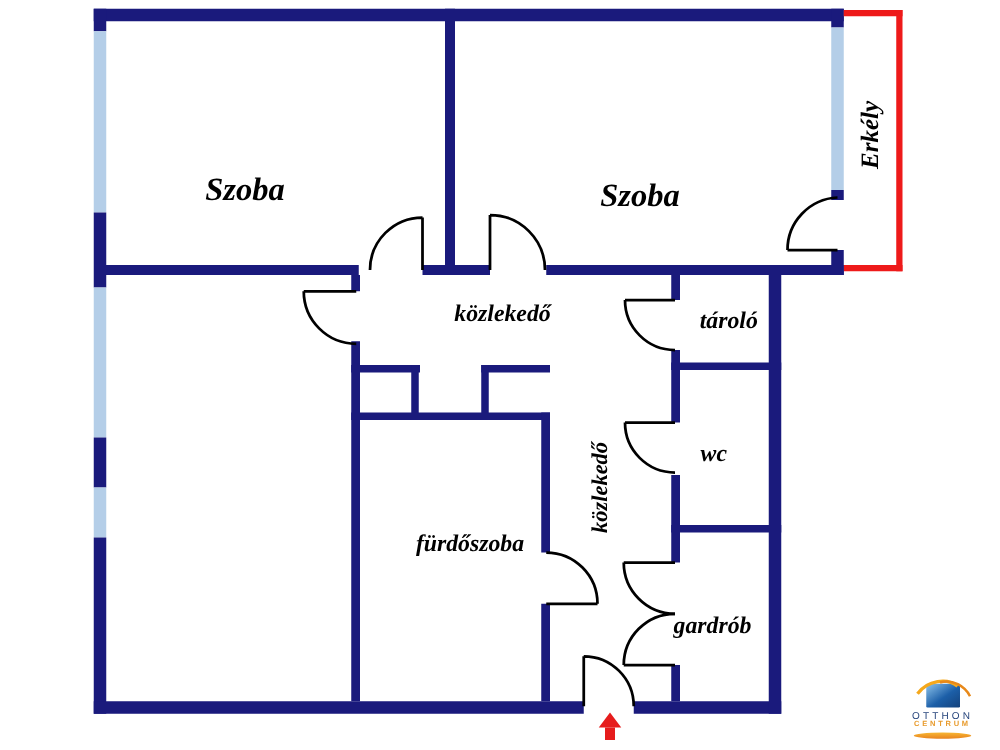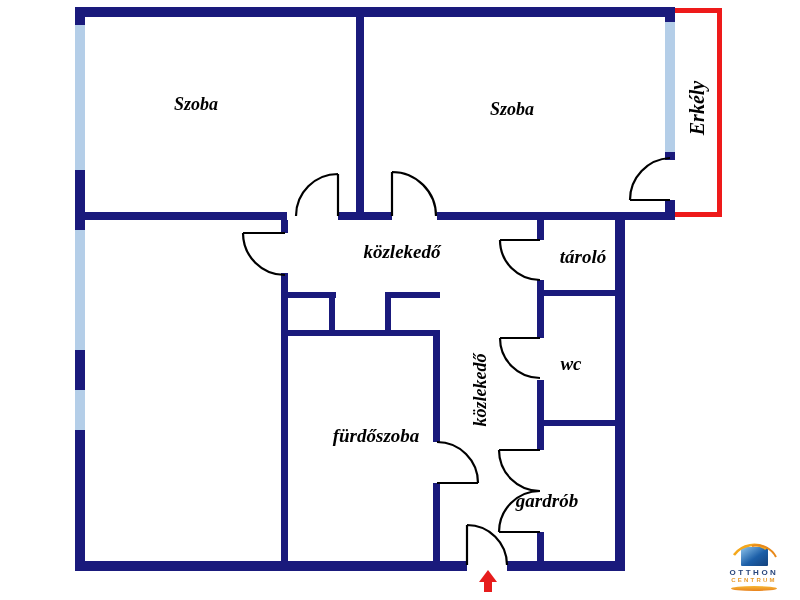--- a/index.html
+++ b/index.html
@@ -3,35 +3,35 @@
 <meta charset="utf-8">
 <style>
   html,body{margin:0;padding:0;background:#ffffff;}
   #plan{position:relative;width:800px;height:600px;background:#ffffff;overflow:hidden;
         font-family:"Liberation Serif", serif;}
   .w   {position:absolute;background:#1a1a7c;z-index:2;}
   .win {position:absolute;background:#b4cee8;z-index:2;}
   .rl  {position:absolute;background:#ee1a1a;z-index:2;}
   .lbl {position:absolute;z-index:4;color:#000;font-style:italic;font-weight:bold;
         font-size:19px;white-space:nowrap;transform:translate(-50%,-50%);}
-  .lbl.big{font-size:18px;}
+  .lbl.big{font-size:26px;margin-top:48px;}
   .lbl.vert{transform:translate(-50%,-50%) rotate(-90deg);}
   #watermark{position:absolute;left:178px;top:277px;width:440px;text-align:center;z-index:1;
         font-family:"DejaVu Sans", sans-serif;font-weight:bold;font-size:41px;
         letter-spacing:1px;color:#a9a9a9;}
   #doors{position:absolute;left:0;top:0;z-index:3;pointer-events:none;}
   #arrow-head{position:absolute;left:479px;top:570px;width:0;height:0;z-index:4;
         border-left:9px solid transparent;border-right:9px solid transparent;
         border-bottom:12px solid #e61c1c;}
   #arrow-stem{position:absolute;left:484px;top:582px;width:8px;height:10px;
         background:#e61c1c;z-index:4;}
   #logo{position:absolute;left:714px;top:542px;width:80px;height:56px;z-index:5;
         display:flex;flex-direction:column;align-items:center;
         font-family:"Liberation Sans", sans-serif;}
-  #logo-line1{font-size:8px;font-weight:bold;color:#27457c;letter-spacing:2.5px;line-height:9px;}
+  #logo-line1{font-size:8px;font-weight:normal;color:#27457c;letter-spacing:2.5px;line-height:9px;}
   #logo-line2{font-size:6px;font-weight:bold;color:#e89b2d;letter-spacing:2.2px;line-height:7px;}
   #logo-swoosh{width:46px;height:5px;border-radius:50%;margin-top:2px;
         background:linear-gradient(180deg,#f7b733,#e8821e);}
 </style>
 </head>
 <body>
 
 <div id="plan">
 
 
@@ -89,21 +89,21 @@
       <path d="M467,525 L467,565 M467,525 A40,40 0 0 1 507,565"></path>
     </g>
   </svg>
 
   <div class="lbl big" style="left:196px;top:104px">Szoba</div>
   <div class="lbl big" style="left:512px;top:109px">Szoba</div>
   <div class="lbl vert" style="left:697px;top:108px;font-size:20px">Erkély</div>
   <div class="lbl" style="left:402px;top:252px">közlekedő</div>
   <div class="lbl" style="left:583px;top:257px">tároló</div>
   <div class="lbl" style="left:571px;top:364px">wc</div>
-  <div class="lbl" style="left:547px;top:501px">gardrób</div>
+  <div class="lbl" style="left:570px;top:501px">gardrób</div>
   <div class="lbl vert" style="left:480px;top:390px;font-size:18px">közlekedő</div>
   <div class="lbl" style="left:376px;top:436px">fürdőszoba</div>
 
   <div id="arrow-head"></div>
   <div id="arrow-stem"></div>
 
   <div id="logo">
     <svg width="46" height="26" viewBox="0 0 46 26">
       <defs>
         <linearGradient id="blueg" x1="0" y1="0" x2="1" y2="1">

